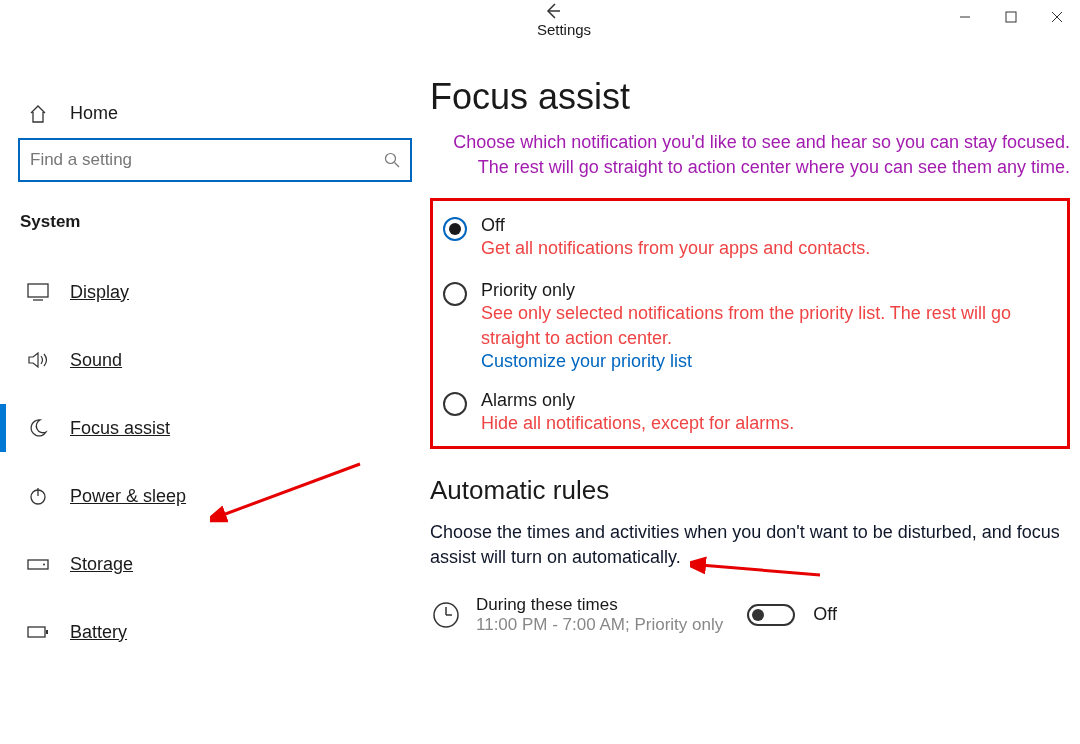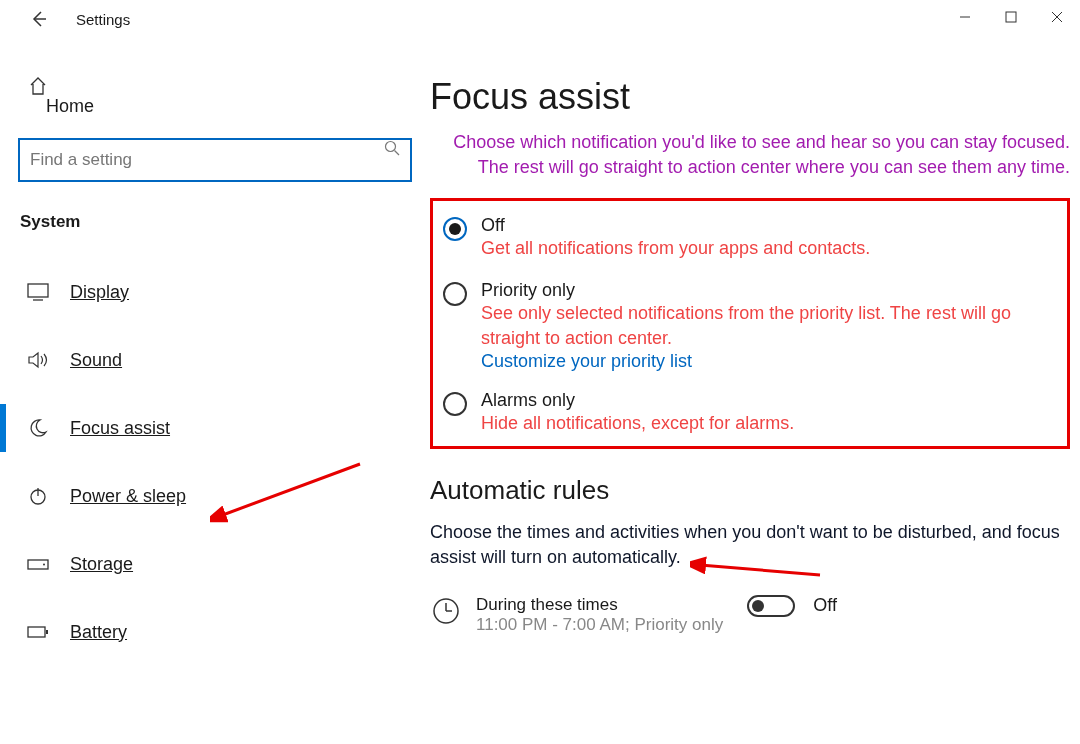--- a/index.html
+++ b/index.html
@@ -1,32 +1,32 @@
 <!DOCTYPE html>
 <html><head>
   <meta charset="utf-8">
   <style>
     * { margin: 0; padding: 0; box-sizing: border-box; font-family: "Segoe UI", Arial, sans-serif; }
     body { width: 1080px; height: 744px; overflow: hidden; background: #ffffff; color: #1a1a1a; position: relative; }
     
     
-    .titlebar { display: flex; align-items: center; height: 38px; padding-left: 24px; }
+    .titlebar { display: flex; align-items: center; height: 38px; padding-left: 24px; flex-direction: column; }
     .back-btn { width: 28px; height: 28px; display: flex; align-items: center; justify-content: center; font-size: 18px; }
     .title-text { margin-left: 24px; font-size: 15px; font-weight: 400; }
     .window-controls { position: absolute; top: 0; right: 0; display: flex; }
     .wc-btn { width: 46px; height: 34px; display: flex; align-items: center; justify-content: center; font-size: 14px; }
     
     
     .layout { display: flex; height: calc(100% - 38px); }
     
     
     .sidebar { width: 430px; padding-left: 18px; padding-top: 38px; flex-shrink: 0; }
-    .home-row { display: flex; align-items: flex-start; height: 48px; padding-left: 8px; margin-bottom: 14px; flex-direction: column; }
+    .home-row { display: flex; align-items: flex-end; height: 48px; padding-left: 8px; margin-bottom: 14px; }
     .home-label { margin-left: 20px; font-size: 18px; }
-    .search-box { width: 394px; height: 44px; border: 2px solid #0067c0; display: flex; padding: 0 10px; margin-left: 0; }
+    .search-box { width: 394px; height: 44px; border: 2px solid #0067c0; display: flex; align-items: center; padding: 0 10px; margin-left: 0; }
     .search-box input { border: none; outline: none; font-size: 17px; flex: 1; color: #555; }
     .search-box input::placeholder { color: #777; }
     .section-label { font-size: 17px; font-weight: 600; margin-top: 30px; margin-bottom: 26px; padding-left: 2px; }
     .nav-item { display: flex; align-items: center; height: 68px; padding-left: 8px; position: relative; }
     .nav-item.active::before { content: ''; position: absolute; left: -18px; top: 10px; bottom: 10px; width: 6px; background: #0078d4; }
     .nav-icon { width: 24px; display: flex; align-items: center; justify-content: center; }
     .nav-label { margin-left: 20px; font-size: 18px; text-decoration: underline; }
     
     
     .main { flex: 1; padding-top: 38px; padding-right: 10px; }
@@ -40,21 +40,21 @@
     .radio.selected { border-color: #0067c0; }
     .radio.selected::after { content: ''; position: absolute; top: 4px; left: 4px; width: 12px; height: 12px; background: #1a1a1a; border-radius: 50%; }
     .radio-content { margin-left: 14px; }
     .radio-label { font-size: 18px; color: #1a1a1a; }
     .radio-desc { font-size: 18px; color: #ef4444; line-height: 1.4; }
     .link { color: #0067c0; font-size: 18px; }
     
     .section-heading { font-size: 26px; font-weight: 400; margin-bottom: 14px; }
     .section-desc { font-size: 18px; color: #0f172a; line-height: 1.4; margin-bottom: 24px; }
     
-    .rule-row { display: flex; }
+    .rule-row { display: flex; align-items: center; }
     .rule-icon { width: 32px; height: 32px; display: flex; align-items: center; justify-content: center; margin-right: 14px; }
     .rule-text { flex-shrink: 0; margin-right: 24px; }
     .rule-label { font-size: 17px; }
     .rule-sub { font-size: 17px; color: #888; }
     .toggle { width: 48px; height: 22px; border: 2px solid #333; border-radius: 12px; position: relative; margin-right: 18px; }
     .toggle::after { content: ''; position: absolute; left: 3px; top: 3px; width: 12px; height: 12px; background: #333; border-radius: 50%; }
     .toggle-label { font-size: 18px; }
     
     
     .arrow { position: absolute; pointer-events: none; }

